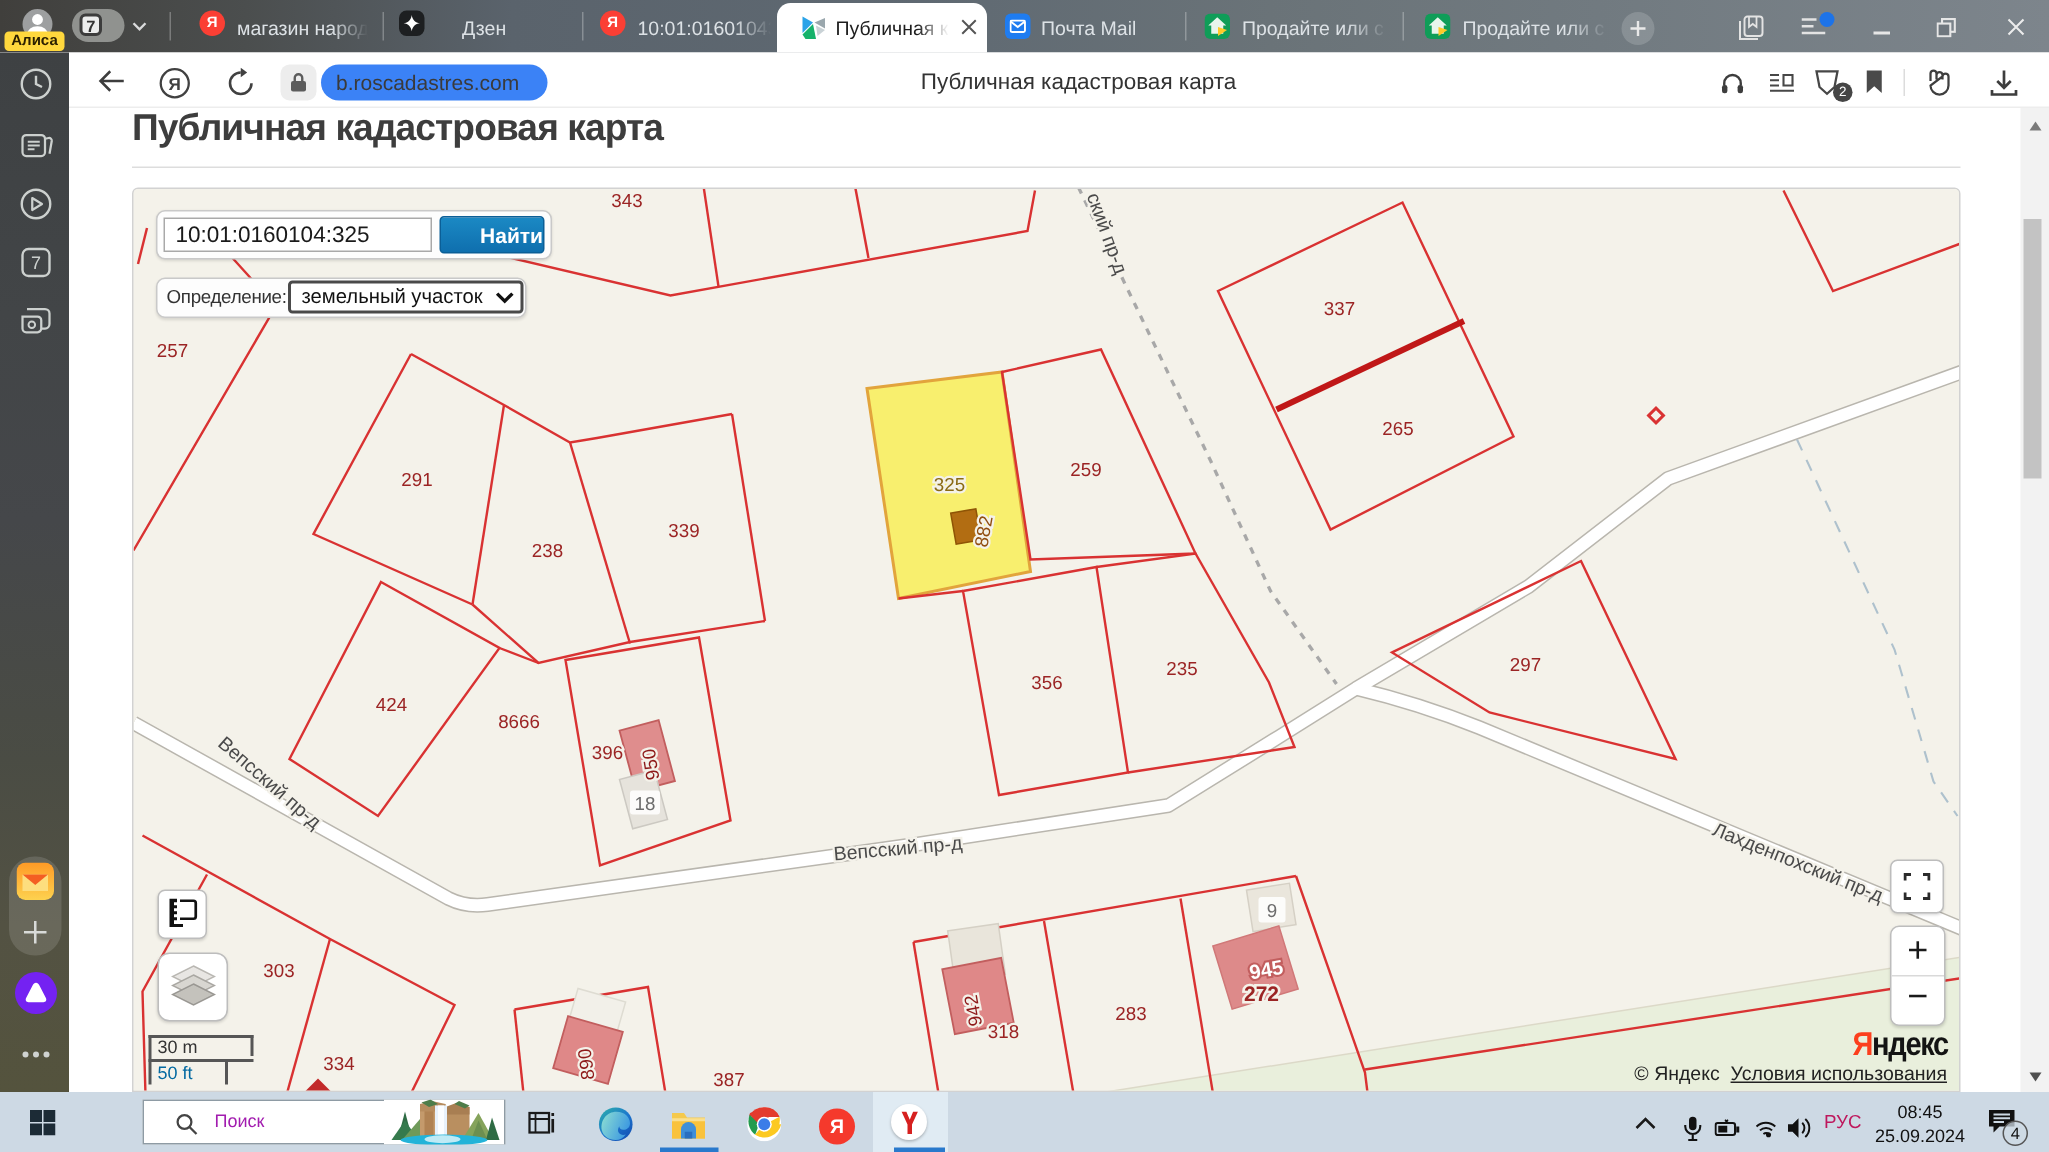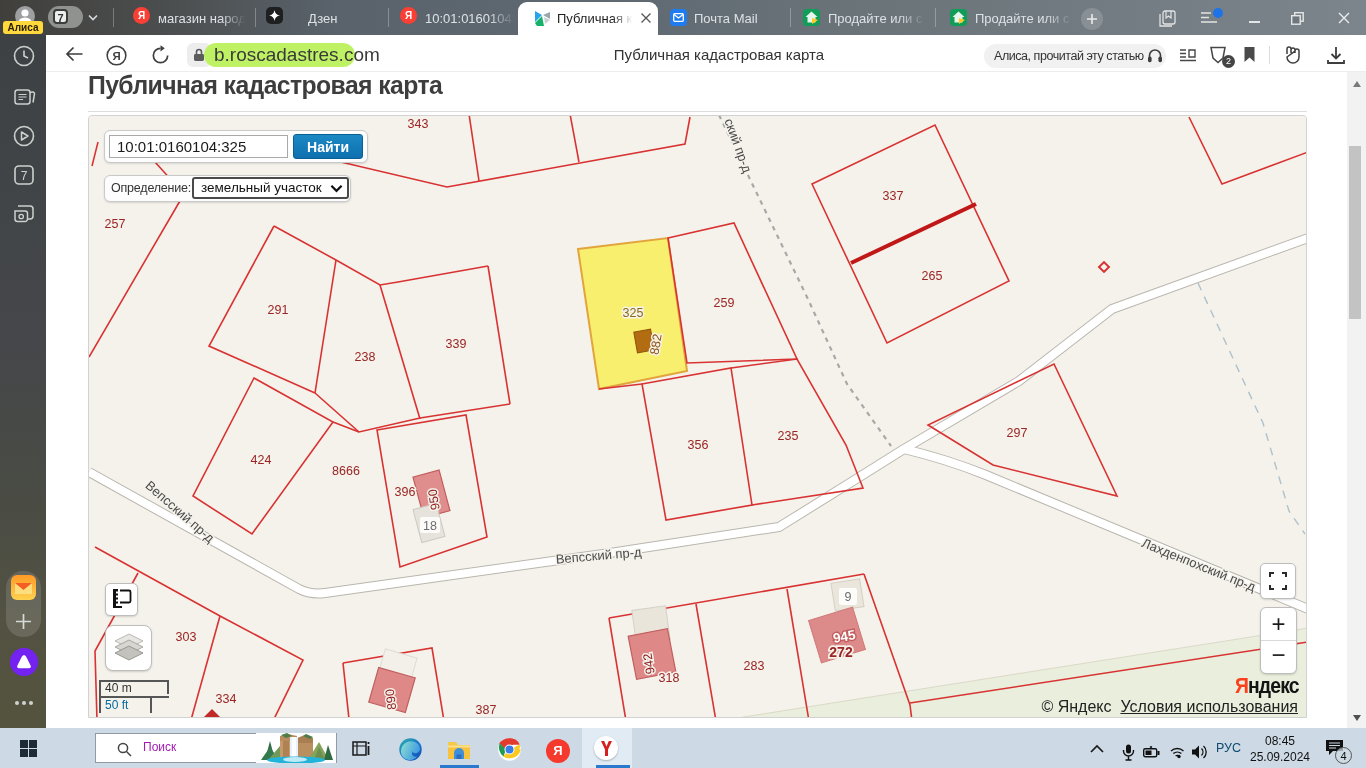--- a/index.html
+++ b/index.html
@@ -3,21 +3,21 @@
 <style>
 *{margin:0;padding:0;box-sizing:border-box}
 html,body{width:1366px;height:768px;overflow:hidden;font-family:"Liberation Sans",sans-serif;background:#fff}
 .abs{position:absolute}
 #tabbar{position:absolute;left:0;top:0;width:1366px;height:35px;background:linear-gradient(90deg,#403f3c 0%,#4b4e4e 12%,#5a636c 25%,#5f6972 45%,#6a7378 62%,#717a80 78%,#7d858c 100%)}
 #addrbar{position:absolute;left:0;top:35px;width:1366px;height:37px;background:#fff;border-bottom:1px solid #ededed}
 #sidebar{position:absolute;left:0;top:35px;width:46px;height:693px;background:linear-gradient(180deg,#3e4143 0%,#424547 25%,#45474a 45%,#4a4c44 68%,#535243 84%,#54533d 100%)}
 #content{position:absolute;left:46px;top:72px;width:1320px;height:656px;background:#fff;overflow:hidden}
 h1{position:absolute;left:42px;top:-1px;font-size:25px;font-weight:bold;color:#3d3d3d;letter-spacing:-0.6px;transform:scaleX(0.99);transform-origin:left}
 #rule{position:absolute;left:42px;top:39px;width:1219px;height:1px;background:#ddd}
-#map{position:absolute;left:42px;top:43px;width:1219px;height:603px;background:#f4f2ea;border:1px solid #d2d2d2;border-radius:4px 4px 0 0;overflow:hidden}
+#map{position:absolute;left:42px;top:53px;width:1219px;height:603px;background:#f4f2ea;border:1px solid #d2d2d2;border-radius:4px 4px 0 0;overflow:hidden}
 .tabtxt{position:absolute;top:11px;font-size:13px;color:#dde2e6;white-space:nowrap;overflow:hidden}
 .fade{-webkit-mask-image:linear-gradient(90deg,#000 70%,transparent 97%);mask-image:linear-gradient(90deg,#000 70%,transparent 97%)}
 .sep{position:absolute;top:8px;width:1px;height:19px;background:rgba(255,255,255,0.28)}
 #taskbar{position:absolute;left:0;top:728px;width:1366px;height:40px;background:#cdd9e4}
 #pgscroll{position:absolute;left:1347px;top:72px;width:19px;height:656px;background:#f2f2f2}
 #pgthumb{position:absolute;left:1349px;top:146px;width:12px;height:173px;background:#c3c3c3}
 .mapbtn{position:absolute;background:#fff;border:1px solid #bdbdbd;border-radius:5px;box-shadow:0 1px 2px rgba(0,0,0,0.15)}
 svg text{font-family:"Liberation Sans",sans-serif}
 </style></head>
 <body>
@@ -108,23 +108,22 @@
     </svg>
   <svg class="abs" style="left:150px;top:10px" width="21" height="21" viewBox="0 0 22 22">
       <path d="M18.5 11 A7.5 7.5 0 1 1 11 3.5" fill="none" stroke="#414141" stroke-width="1.8"></path>
       <path d="M11 0.2 L15.5 3.5 L11 6.8 Z" fill="#414141"></path>
     </svg>
   <div class="abs" style="left:187px;top:8px;width:24px;height:24px;background:#ededed;border-radius:6px"></div>
   <svg class="abs" style="left:193px;top:13px" width="12" height="14" viewBox="0 0 12 14">
       <rect x="1" y="6" width="10" height="7" rx="1.4" fill="#5c5c5c"></rect>
       <path d="M3.5 6 V4 A2.5 2.5 0 0 1 8.5 4 V6" fill="none" stroke="#5c5c5c" stroke-width="1.6"></path>
     </svg>
-  <div class="abs" style="left:204px;top:8px;width:151px;height:24px;background:#bef264;border-radius:12px;font-size:19px;color:#3a3a3a;line-height:24px;padding-left:10px">b.roscadastres.com</div>
+  <div class="abs" style="left:214px;top:8px;width:151px;height:24px;background:#3b82f6;border-radius:12px;font-size:14px;color:#3a3a3a;line-height:24px;padding-left:10px">b.roscadastres.com</div>
   <div class="abs" style="left:519px;top:8px;width:400px;height:24px;text-align:center;font-size:15px;color:#333;line-height:24px">Публичная кадастровая карта</div>
-  <div class="abs" style="left:984px;top:9px;width:182px;height:24px;background:#f1f1f1;border-radius:12px;font-size:12.5px;color:#333;line-height:24px;padding-left:10px;letter-spacing:-0.45px">Алиса, прочитай эту статью</div>
   <svg class="abs" style="left:1147px;top:13px" width="16" height="16" viewBox="0 0 16 16">
       <path d="M2.5 9 V7.5 A5.5 5.5 0 0 1 13.5 7.5 V9" fill="none" stroke="#3d3d3d" stroke-width="1.6"></path>
       <rect x="1" y="8.6" width="3.6" height="5.6" rx="1.6" fill="#3d3d3d"></rect>
       <rect x="11.4" y="8.6" width="3.6" height="5.6" rx="1.6" fill="#3d3d3d"></rect>
     </svg>
   <svg class="abs" style="left:1179px;top:13px" width="18" height="15" viewBox="0 0 18 15">
       <path d="M1 2 H7 M1 5.5 H7 M1 9 H7 M1 12.5 H17 M10 2 L16 2 L16 9 L10 9 Z" stroke="#474747" stroke-width="1.4" fill="none"></path>
     </svg>
   <svg class="abs" style="left:1209px;top:11px" width="18" height="18" viewBox="0 0 18 18">
       <path d="M2 1.5 H16 L14 12 L9 16.5 L4 12 Z" fill="none" stroke="#474747" stroke-width="1.5"></path>
@@ -304,21 +303,21 @@
     </g>
     <g font-size="13" fill="#4a4a4a" text-anchor="middle" stroke="#f4f2ea" stroke-width="3" paint-order="stroke" style="font-family:'Liberation Sans',sans-serif">
       <text transform="translate(176,524) rotate(41)">Вепсский пр-д</text>
       <text transform="translate(598,569) rotate(-5)">Вепсский пр-д</text>
       <text transform="translate(1196,578) rotate(22)">Лахденпохский пр-д</text>
       <text transform="translate(733,156) rotate(70)">ский пр-д</text>
     </g>
   </svg>
   <div class="abs" style="left:15px;top:14px;width:264px;height:33px;background:#fdfdfd;border:1px solid #c9c9c9;border-radius:6px;box-shadow:0 1px 2px rgba(0,0,0,0.12)"></div>
   <div class="abs" style="left:20px;top:19px;width:179px;height:23px;background:#fff;border:1px solid #a9a9a9;font-size:15px;color:#1a1a1a;line-height:21px;padding-left:7px">10:01:0160104:325</div>
-  <div class="abs" style="left:204px;top:18px;width:70px;height:25px;background:linear-gradient(#1b89c4,#0f6fae);border:1px solid #0b5f97;border-radius:3px;color:#fff;font-weight:bold;font-size:14px;text-align:center;line-height:24px">Найти</div>
+  <div class="abs" style="left:204px;top:18px;width:70px;height:25px;background:linear-gradient(#1b89c4,#0f6fae);border:1px solid #0b5f97;border-radius:3px;color:#fff;font-weight:bold;font-size:14px;text-align:right;line-height:24px">Найти</div>
   <div class="abs" style="left:15px;top:59px;width:247px;height:27px;background:#fdfdfd;border:1px solid #c9c9c9;border-radius:6px;box-shadow:0 1px 2px rgba(0,0,0,0.12)"></div>
   <div class="abs" style="left:22px;top:65px;font-size:12.5px;color:#333;letter-spacing:-0.2px">Определение:</div>
   <div class="abs" style="left:103px;top:61px;width:157px;height:22px;background:#fff;border:2px solid #4a4a4a;border-radius:3px;font-size:13.5px;color:#111;line-height:18px;padding-left:7px">земельный участок</div>
   <svg class="abs" style="left:241px;top:68px" width="13" height="9" viewBox="0 0 14 9">
         <path d="M1.5 1.5 L7 7 L12.5 1.5" stroke="#111" stroke-width="2.4" fill="none"></path>
       </svg>
   <div class="mapbtn" style="left:16px;top:467px;width:33px;height:33px"></div>
   <svg class="abs" style="left:23px;top:473px" width="20" height="20" viewBox="0 0 20 20">
         <path d="M1 0 H6 V2.5 H4 V4.5 H6 V6.5 H4 V8.5 H6 V10.5 H4 V12.5 H6 V14.5 H4 V17 H10 V19 H1 Z" fill="#111"></path>
         <path d="M8 1.5 H17 A1.5 1.5 0 0 1 18.5 3 V12 A1.5 1.5 0 0 1 17 13.5 H8" fill="none" stroke="#111" stroke-width="1.8"></path>
@@ -327,32 +326,32 @@
   <svg class="abs" style="left:25px;top:517px" width="30" height="30" viewBox="0 0 30 30">
         <polygon points="15,1 29,8 15,15 1,8" fill="#e8e6e3" stroke="#b9b7b2"></polygon>
         <polygon points="15,7 29,14 15,21 1,14" fill="#d8d6d1" stroke="#a9a7a2"></polygon>
         <polygon points="15,13 29,20 15,27 1,20" fill="#c4c2bc" stroke="#999792"></polygon>
       </svg>
   <div class="abs" style="left:10px;top:564px;width:70px;height:2px;background:#565656"></div>
   <div class="abs" style="left:10px;top:564px;width:2px;height:33px;background:#565656"></div>
   <div class="abs" style="left:78px;top:564px;width:2px;height:14px;background:#565656"></div>
   <div class="abs" style="left:10px;top:580px;width:70px;height:2px;background:#565656"></div>
   <div class="abs" style="left:61px;top:580px;width:2px;height:17px;background:#565656"></div>
-  <div class="abs" style="left:16px;top:565px;font-size:12px;color:#333;background:transparent">40 m</div>
+  <div class="abs" style="left:16px;top:565px;font-size:12px;color:#333;background:transparent">30 m</div>
   <div class="abs" style="left:16px;top:582px;font-size:12px;color:#0369a1">50 ft</div>
   <div class="mapbtn" style="left:1171px;top:447px;width:36px;height:36px"></div>
   <svg class="abs" style="left:1180px;top:456px" width="18" height="18" viewBox="0 0 18 18">
         <path d="M1 5 V1 H5 M13 1 H17 V5 M17 13 V17 H13 M5 17 H1 V13" fill="none" stroke="#2b2b2b" stroke-width="2"></path>
       </svg>
   <div class="mapbtn" style="left:1171px;top:491px;width:37px;height:67px;border-radius:6px"></div>
   <div class="abs" style="left:1172px;top:524px;width:35px;height:1px;background:#d9d9d9"></div>
   <div class="abs" style="left:1171px;top:494px;width:37px;height:28px;font-size:24px;color:#1a1a1a;text-align:center;line-height:28px">+</div>
   <div class="abs" style="left:1171px;top:527px;width:37px;height:28px;font-size:24px;color:#1a1a1a;text-align:center;line-height:24px">−</div>
   <div class="abs" style="left:1146px;top:557px;font-size:22px;font-weight:bold;letter-spacing:-1px;transform:scaleX(0.88);transform-origin:left;white-space:nowrap"><span style="color:#fc3f1d">Я</span><span style="color:#141414">ндекс</span></div>
-  <div class="abs" style="left:909px;top:582px;width:300px;text-align:right;font-size:16px;color:#222;white-space:nowrap">© Яндекс&nbsp;&nbsp;<span style="text-decoration:underline">Условия использования</span></div>
+  <div class="abs" style="left:909px;top:582px;width:300px;text-align:right;font-size:13px;color:#222;white-space:nowrap">© Яндекс&nbsp;&nbsp;<span style="text-decoration:underline">Условия использования</span></div>
   </div>
 </div>
 <div id="pgscroll"></div>
 <div id="pgthumb"></div>
 <svg class="abs" style="left:1352px;top:80px" width="10" height="8" viewBox="0 0 10 8">
     <polygon points="5,1 9,7 1,7" fill="#7a7a7a"></polygon>
   </svg>
 <svg class="abs" style="left:1352px;top:714px" width="10" height="8" viewBox="0 0 10 8">
     <polygon points="1,1 9,1 5,7" fill="#505050"></polygon>
   </svg>
@@ -449,21 +448,21 @@
       <path d="M7 0.5 L9 2.5 M9 0.5 L7 2.5" stroke="#111" stroke-width="1.1"></path>
     </svg>
   <svg class="abs" style="left:1169px;top:17px" width="16" height="14" viewBox="0 0 16 14">
       <path d="M2 6 A9 9 0 0 1 14.5 6 M4.3 8.6 A6 6 0 0 1 12.4 8.6 M6.6 11 A3 3 0 0 1 10.2 11" fill="none" stroke="#111" stroke-width="1.3"></path>
       <circle cx="10" cy="11.5" r="1.7" fill="#111"></circle>
     </svg>
   <svg class="abs" style="left:1191px;top:16px" width="17" height="16" viewBox="0 0 17 16">
       <polygon points="1,5.5 4,5.5 8,1.5 8,14.5 4,10.5 1,10.5" fill="#111"></polygon>
       <path d="M10.5 4.5 A5 5 0 0 1 10.5 11.5 M12.5 2 A8 8 0 0 1 12.5 14" fill="none" stroke="#111" stroke-width="1.3"></path>
     </svg>
-  <div class="abs" style="left:1216px;top:13px;font-size:12.5px;color:#0c4a6e">РУС</div>
+  <div class="abs" style="left:1216px;top:13px;font-size:12.5px;color:#be185d">РУС</div>
   <div class="abs" style="left:1250px;top:6px;width:60px;text-align:center;font-size:12px;color:#111">08:45</div>
   <div class="abs" style="left:1242px;top:22px;width:76px;text-align:center;font-size:12px;color:#111">25.09.2024</div>
   <svg class="abs" style="left:1325px;top:11px" width="19" height="17" viewBox="0 0 19 17">
       <path d="M1 1 H18 V12 H8 L4 16 V12 H1 Z" fill="#111"></path>
       <path d="M4 4 H15 M4 6.5 H15 M4 9 H11" stroke="#cdd9e4" stroke-width="1.2"></path>
     </svg>
   <div class="abs" style="left:1335px;top:19px;width:17px;height:17px;border:1.5px solid #555;border-radius:50%;background:rgba(205,217,228,0.75);font-size:11px;color:#111;text-align:center;line-height:17px">4</div>
 </div>
 
 </body></html>

